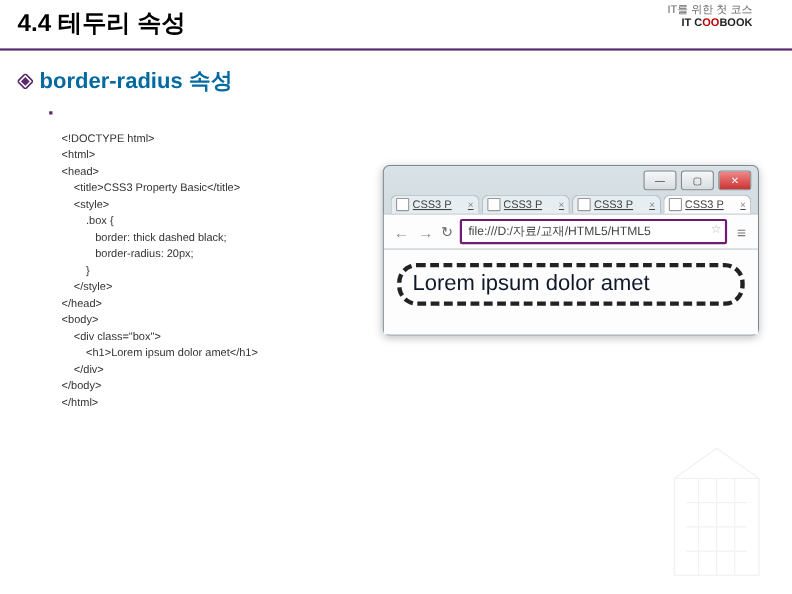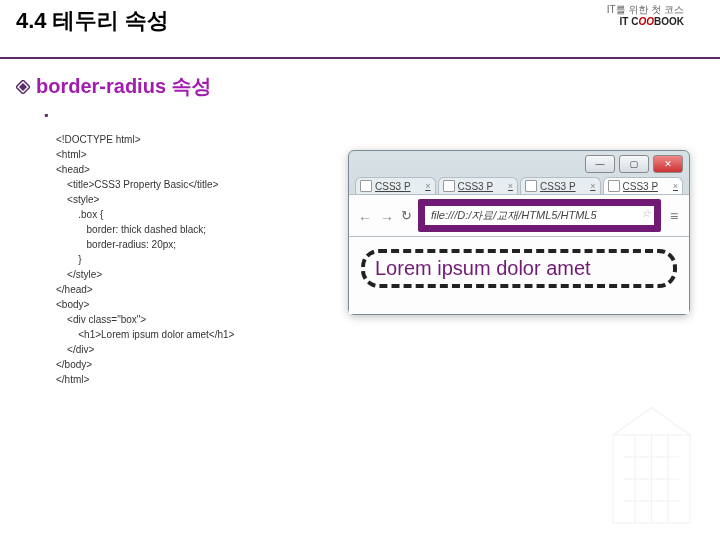--- a/index.html
+++ b/index.html
@@ -6,51 +6,51 @@
     margin: 0;
     width: 720px;
     height: 540px;
     font-family: "Malgun Gothic", Arial, sans-serif;
     background: #fff;
     position: relative;
     overflow: hidden;
   }
   .slide-heading {
     border-bottom: 2px solid #5a2a6b;
-    padding: 6px 0 21px 16px;
+    padding: 6px 0 8px 16px;
     font-size: 22px;
     font-weight: 600;
   }
   .logo {
     position: absolute;
     top: 4px;
     right: 36px;
     font-size: 10px;
     color: #666;
     text-align: right;
     line-height: 1.2;
   }
   .logo .brand { font-weight: 700; color: #222; }
-  .logo .brand .oo { color: #b00; font-style: italic; }
+  .logo .brand .oo { color: #b00; }
   .content { padding: 10px 12px 0 16px; }
   .block-title {
     display: flex;
     align-items: center;
     gap: 6px;
     margin: 4px 0 2px 0;
   }
   .diamond-bullet {
     width: 14px;
     height: 14px;
     display: inline-flex;
     align-items: center;
     justify-content: center;
     color: #5a2a6b;
   }
-  .bt-text { font-size: 20px; font-weight: 600; color: #a21caf; }
+  .bt-text { font-size: 20px; font-weight: 600; color: #0369a1; }
   .sub-bullet {
     display: flex;
     align-items: flex-start;
     gap: 6px;
     margin: 4px 0 6px 28px;
     font-size: 15px;
     color: #222;
     font-weight: 600;
   }
   .sq-bullet { color: #5a2a6b; font-size: 12px; line-height: 22px; }
@@ -122,41 +122,40 @@
     border-bottom: 1px solid #b4bec4;
     padding: 4px 8px;
   }
   .nav-arrow {
     width: 16px; height: 16px; color:#888; font-size:14px; text-align:center; line-height:16px;
   }
   .reload { font-size: 13px; color:#666; }
   .url-bar {
     flex: 1;
     background: #fff;
-    border: 7px solid #701a75;
+    border: 2px solid #701a75;
     border-radius: 2px;
     font-size: 11px;
     color: #444;
     padding: 2px 18px 2px 6px;
     position: relative;
-    font-style: italic;
   }
   .url-bar .star { position: absolute; right: 3px; top: 1px; color:#bbb; font-size: 11px; }
   .menu-dots { width: 14px; color:#777; font-size: 14px; text-align:center; }
   .viewport {
     background: #fdfdfd;
     padding: 12px 12px 26px 12px;
   }
   .dashed-box {
     border: 4px dashed #222;
     border-radius: 18px;
     padding: 4px 10px;
     font-family: Arial, sans-serif;
     font-size: 20px;
-    color: #701a75;
+    color: #0f172a;
   }
   .bg-building {
     position: absolute;
     right: 8px;
     bottom: 6px;
     width: 110px;
     opacity: 0.18;
     color: #a9b3bb;
   }
 </style>

